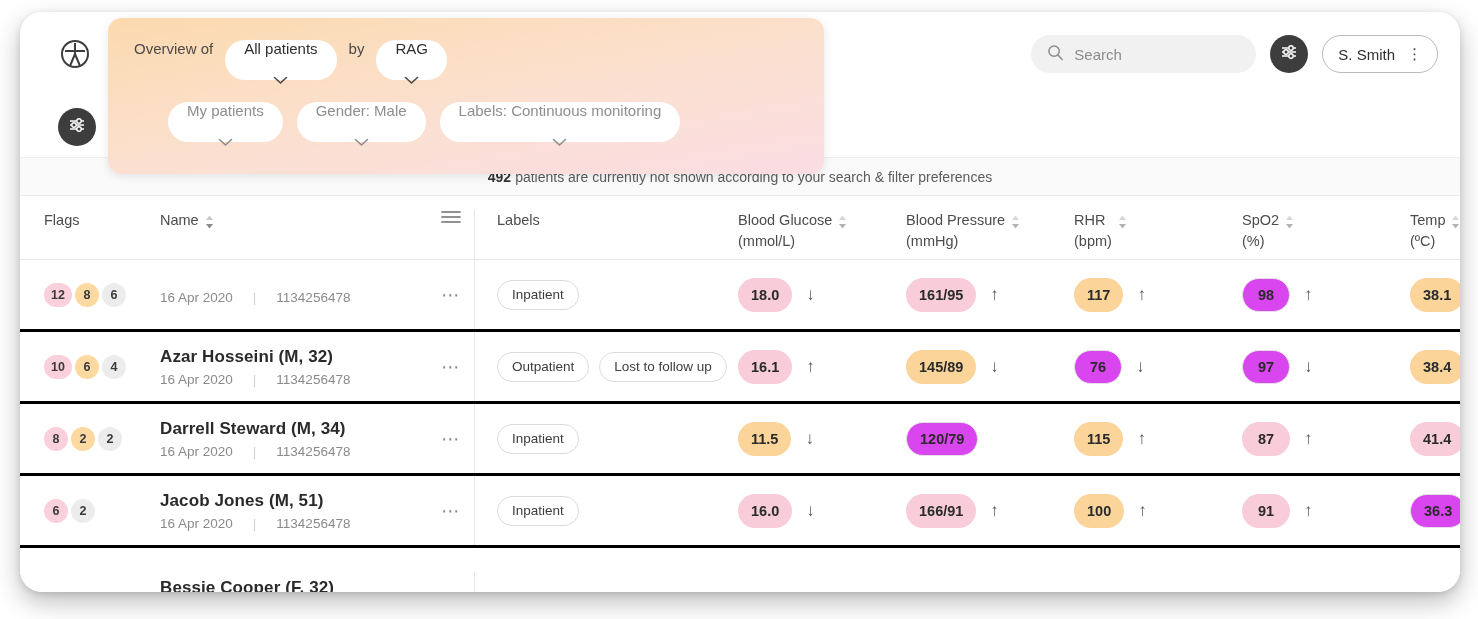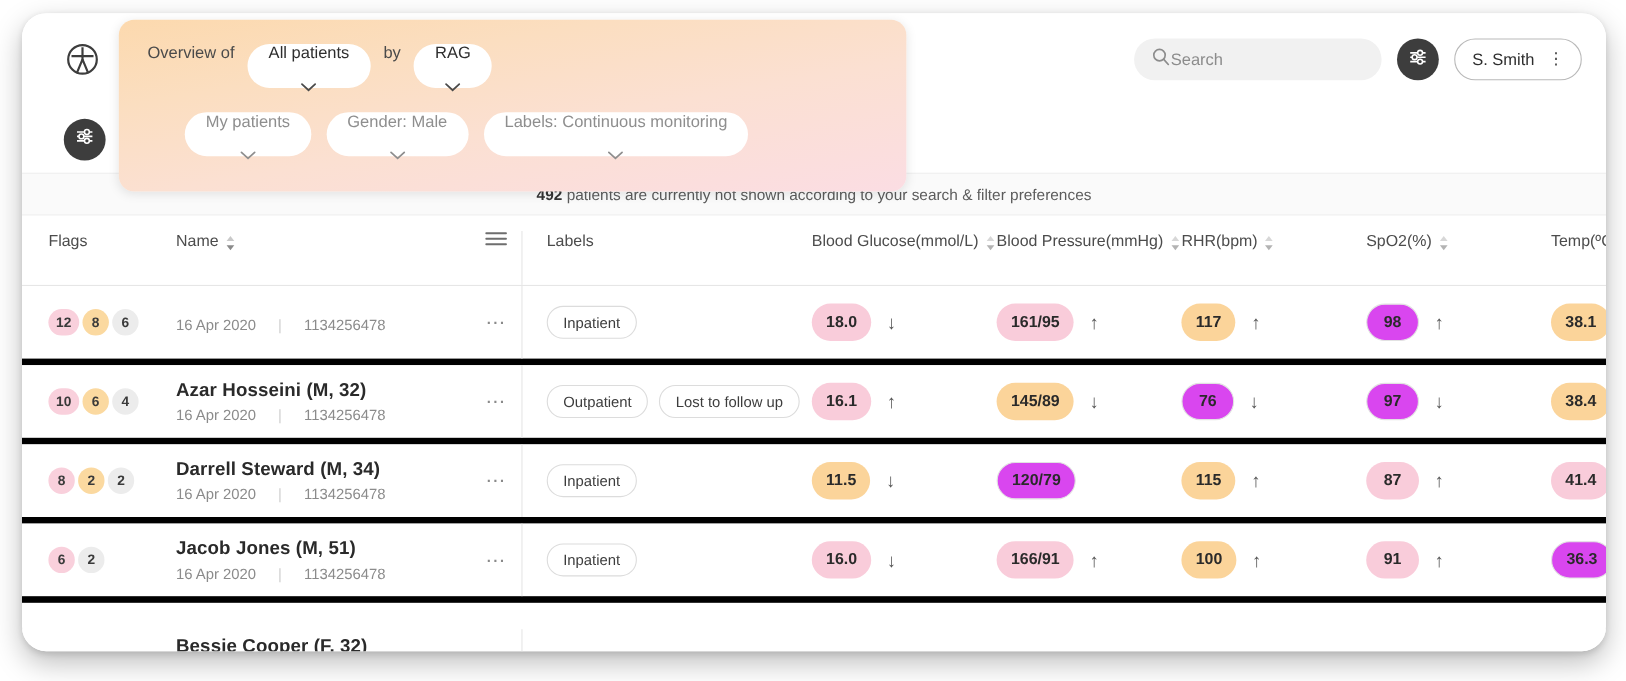--- a/index.html
+++ b/index.html
@@ -38,20 +38,21 @@
     margin-left: auto;
     display: flex;
     align-items: center;
     gap: 14px;
   }
   .search-box {
     width: 225px; height: 38px;
     background: #f1f1f1;
     border-radius: 19px;
     display: flex; align-items: center;
+    gap: 10px;
     padding: 0 16px;
   }
   .search-box .ph {
     color: #8c8c8c; font-size: 15px;
   }
   .filter-fab {
     width: 38px; height: 38px;
     border-radius: 50%;
     background: #3d3d3d;
     display: flex; align-items: center; justify-content: center;
@@ -146,21 +147,21 @@
     border-bottom: 1px solid #ececec;
   }
   .notice b { color: #333; font-weight: 700; margin-right: 4px; }
 
   
   .table { position: relative; }
   .row {
     display: flex;
     align-items: center;
     min-height: 72px;
-    border-bottom: 6px solid #000000;
+    border-bottom: 3px solid #000000;
     background: #fff;
   }
   .thead {
     min-height: 64px;
     border-bottom: 1px solid #e6e6e6;
     align-items: flex-start;
     padding-top: 14px;
   }
   .c-flags  { width: 140px; padding-left: 24px; flex: none; }
   .c-name   { width: 268px; flex: none; }
@@ -171,21 +172,21 @@
   .c-vit    { width: 168px; flex: none; display: flex; align-items: center; gap: 14px; }
   .c-vit.last { width: 130px; }
 
   .thead .c-labels { border-left: 1px solid #e6e6e6; align-items:flex-start; }
 
   .th {
     font-size: 14.5px; color: #4c4c4c;
     display: flex; align-items: flex-start; gap: 6px;
     line-height: 21px;
   }
-  .th .two { display: flex; flex-direction: row; }
+  .th .two { display: flex; flex-direction: column; }
   .sort-ico { margin-top: 4px; }
 
   .pname {
     font-size: 17px; font-weight: 700; color: #2a2a2a;
     letter-spacing: 0.1px;
   }
   .pmeta {
     font-size: 13.5px; color: #8b8b8b; margin-top: 5px;
     display: flex; align-items: center; gap: 20px;
   }

